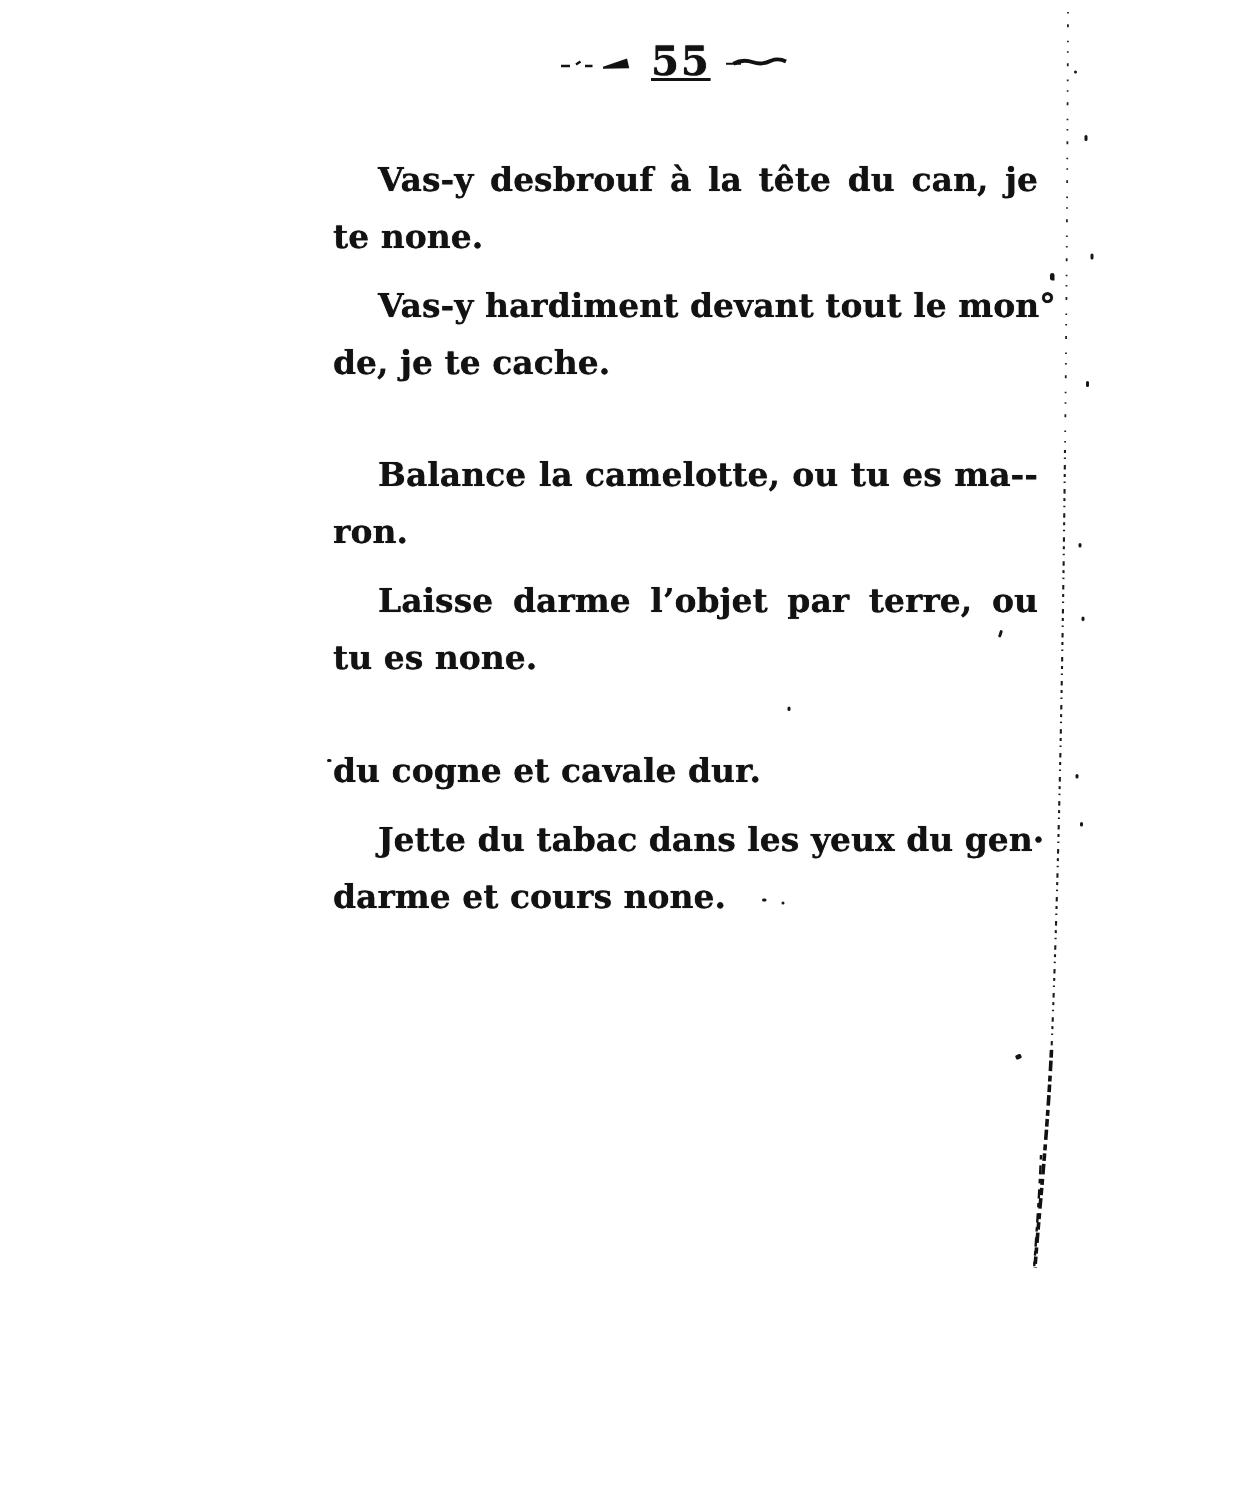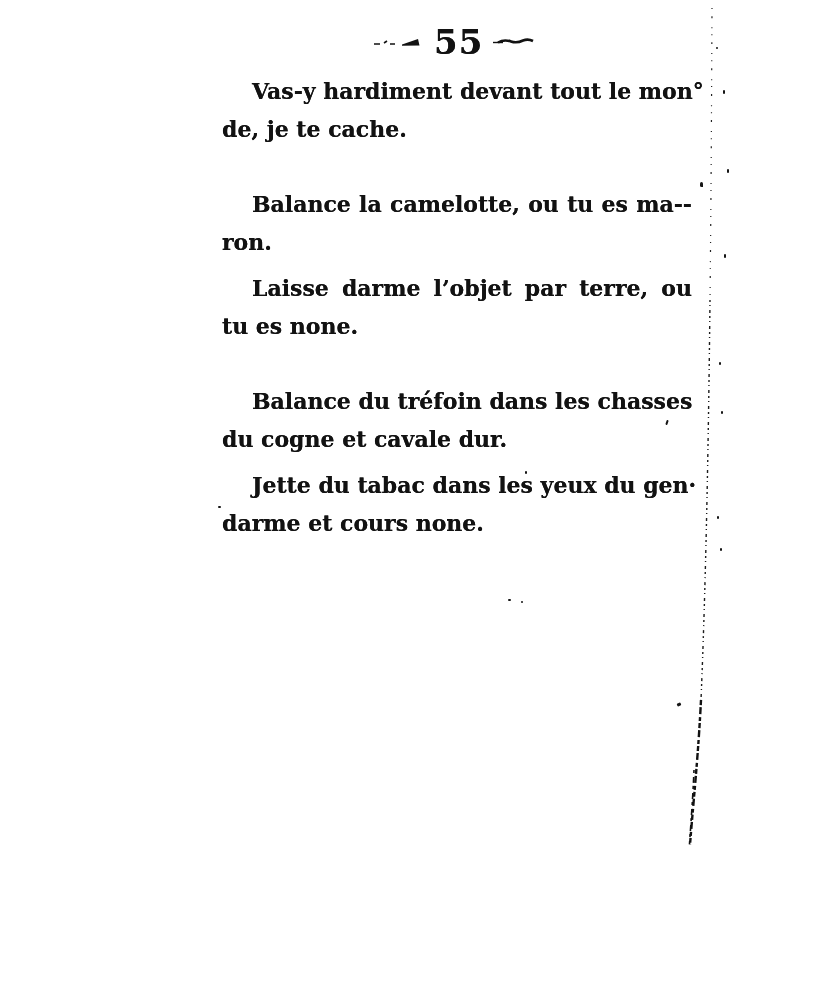--- a/index.html
+++ b/index.html
@@ -13,23 +13,24 @@
     font-weight:700;
     color:#121212;
   }
   
   .page-header {
     position:absolute; top:24px; left:373px; width:150px; height:36px;
     display:flex; align-items:center;
   }
   .flourish { flex:0 0 auto; }
   .page-number {
-    font-size:34px; line-height:32px; letter-spacing:1px;
+    font-size:27px; line-height:32px; letter-spacing:1px;
     margin:0 9px 0 11px;
     text-shadow:0 0 0.6px rgba(0,0,0,0.9);
+    text-decoration:underline;
   }
   
   .text-column {
     position:absolute; left:222px; top:64px; width:470px;
     font-size:22px; line-height:38px;
     text-shadow:0 0 0.5px rgba(0,0,0,0.85);
   }
   .para { margin:0; }
   .para.gap-first { margin-top:0; }
   .para.gap-large { margin-top:37px; }
@@ -53,34 +54,37 @@
       <polygon points="29,8.5 45,3 46.5,9.5 29,9.8" fill="#121212"></polygon>
     </svg>
     <span class="page-number">55</span>
     <svg class="flourish" width="42" height="12" viewBox="0 0 42 12">
       <path d="M1 6.5 h10" stroke="#121212" stroke-width="1.4" fill="none"></path>
       <path d="M6 6.5 q6 -3.5 13 -1 q6 2 12 -1 q5 -2 10 0.5" stroke="#121212" stroke-width="2.6" fill="none"></path>
     </svg>
   </div>
 
   <main class="text-column">
+      <p class="para gap-large">
+        <span class="line justified indented">Vas-y desbrouf à la tête du can, je</span>
+        <span class="line">te none.</span>
+      </p>
       <p class="para gap-small">
         <span class="line justified indented">Vas-y hardiment devant tout le mon°</span>
         <span class="line">de, je te cache.</span>
       </p>
       <p class="para gap-large">
         <span class="line justified indented">Balance la camelotte, ou tu es ma--</span>
         <span class="line">ron.</span>
       </p>
       <p class="para gap-small">
         <span class="line justified indented">Laisse darme l’objet par terre, ou</span>
         <span class="line">tu es none.</span>
       </p>
       <p class="para gap-large">
-        <span class="line justified indented">Balance du tréfoin dans les chasses</span>
         <span class="line">du cogne et cavale dur.</span>
       </p>
       <p class="para gap-small">
         <span class="line justified indented">Jette du tabac dans les yeux du gen·</span>
         <span class="line">darme et cours none.</span>
       </p>
     </main>
 
   <svg class="edge-line" width="56" height="860" viewBox="0 0 56 860">
     <path d="M32 8 C 31.5 120, 31 210, 30 300" stroke="#222" stroke-width="1.2" fill="none" stroke-dasharray="1 7 2 9 1 6"></path>

